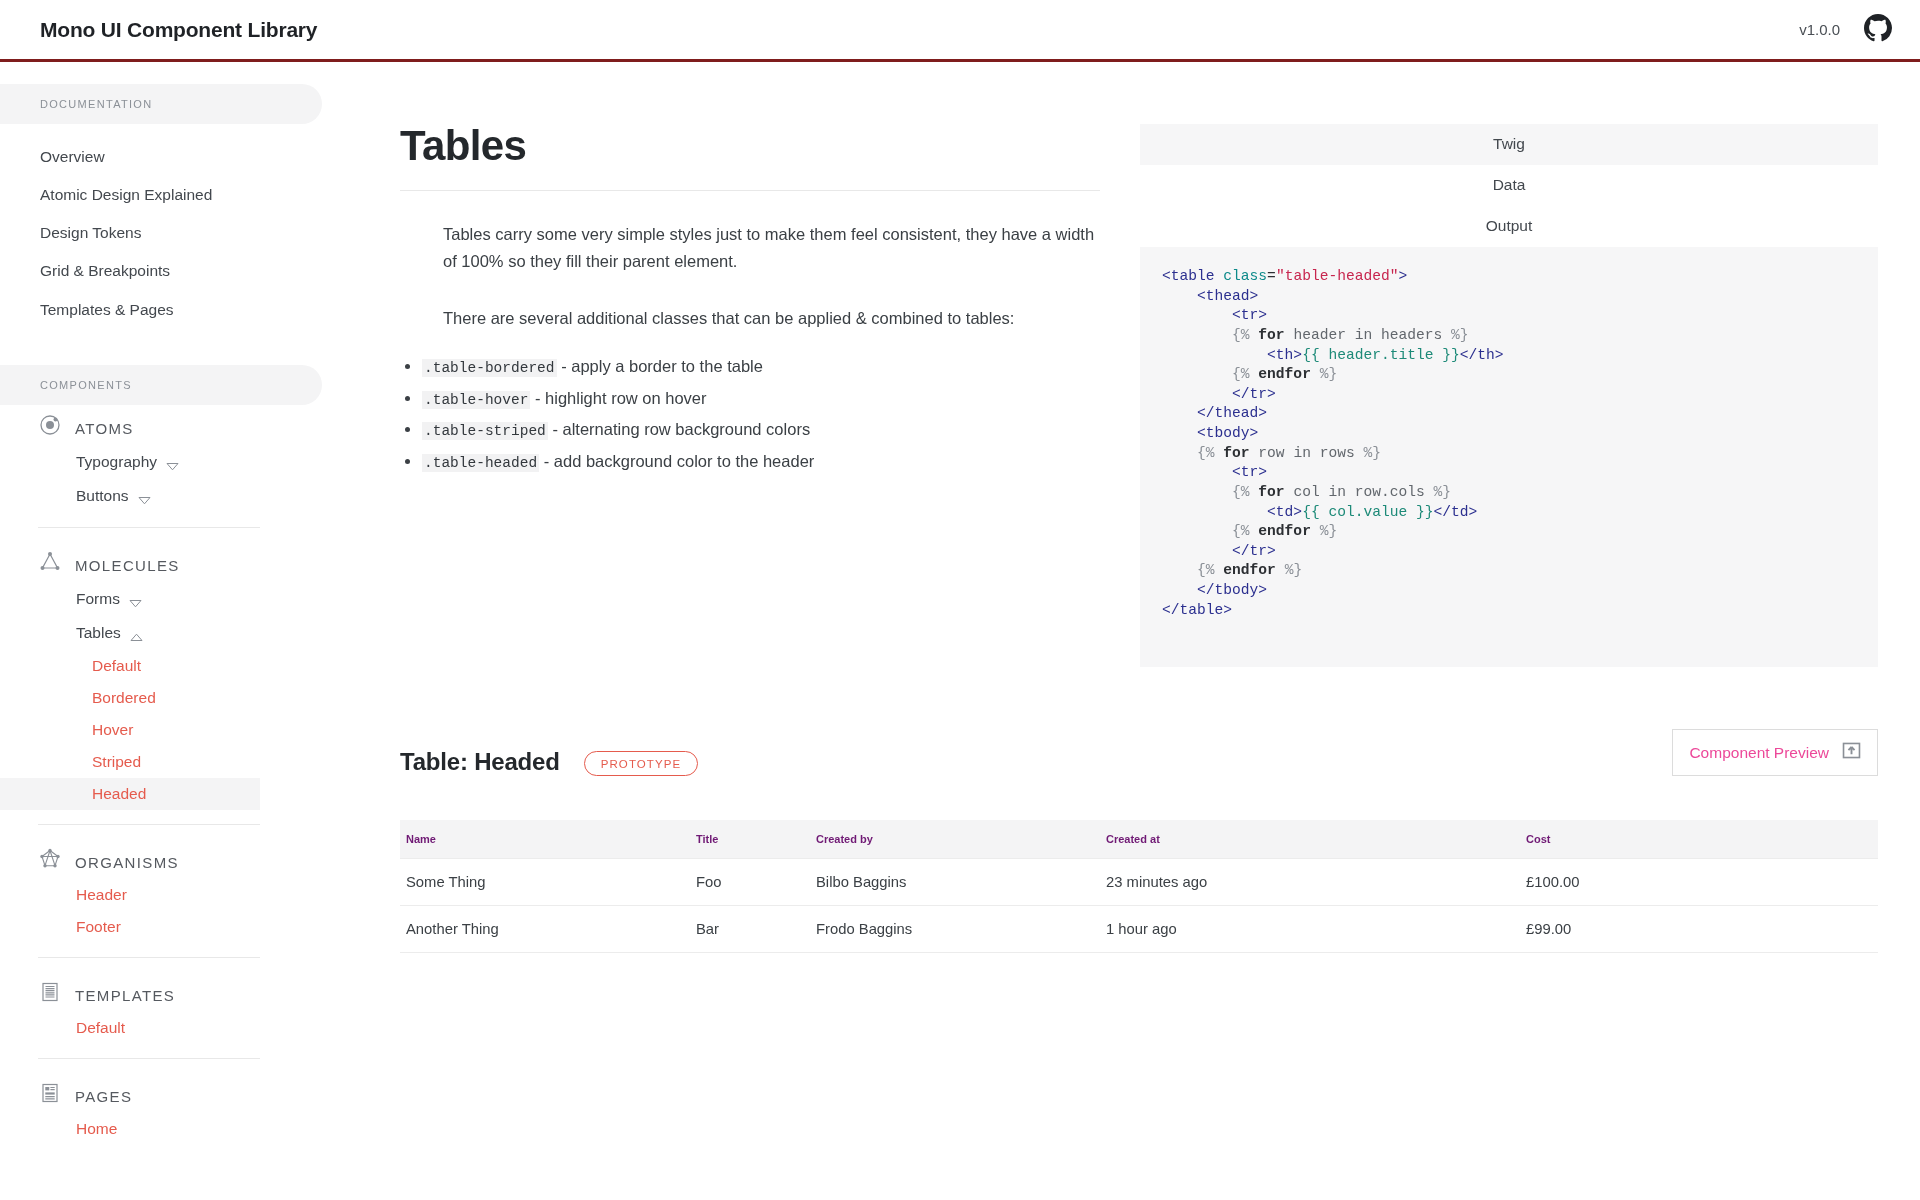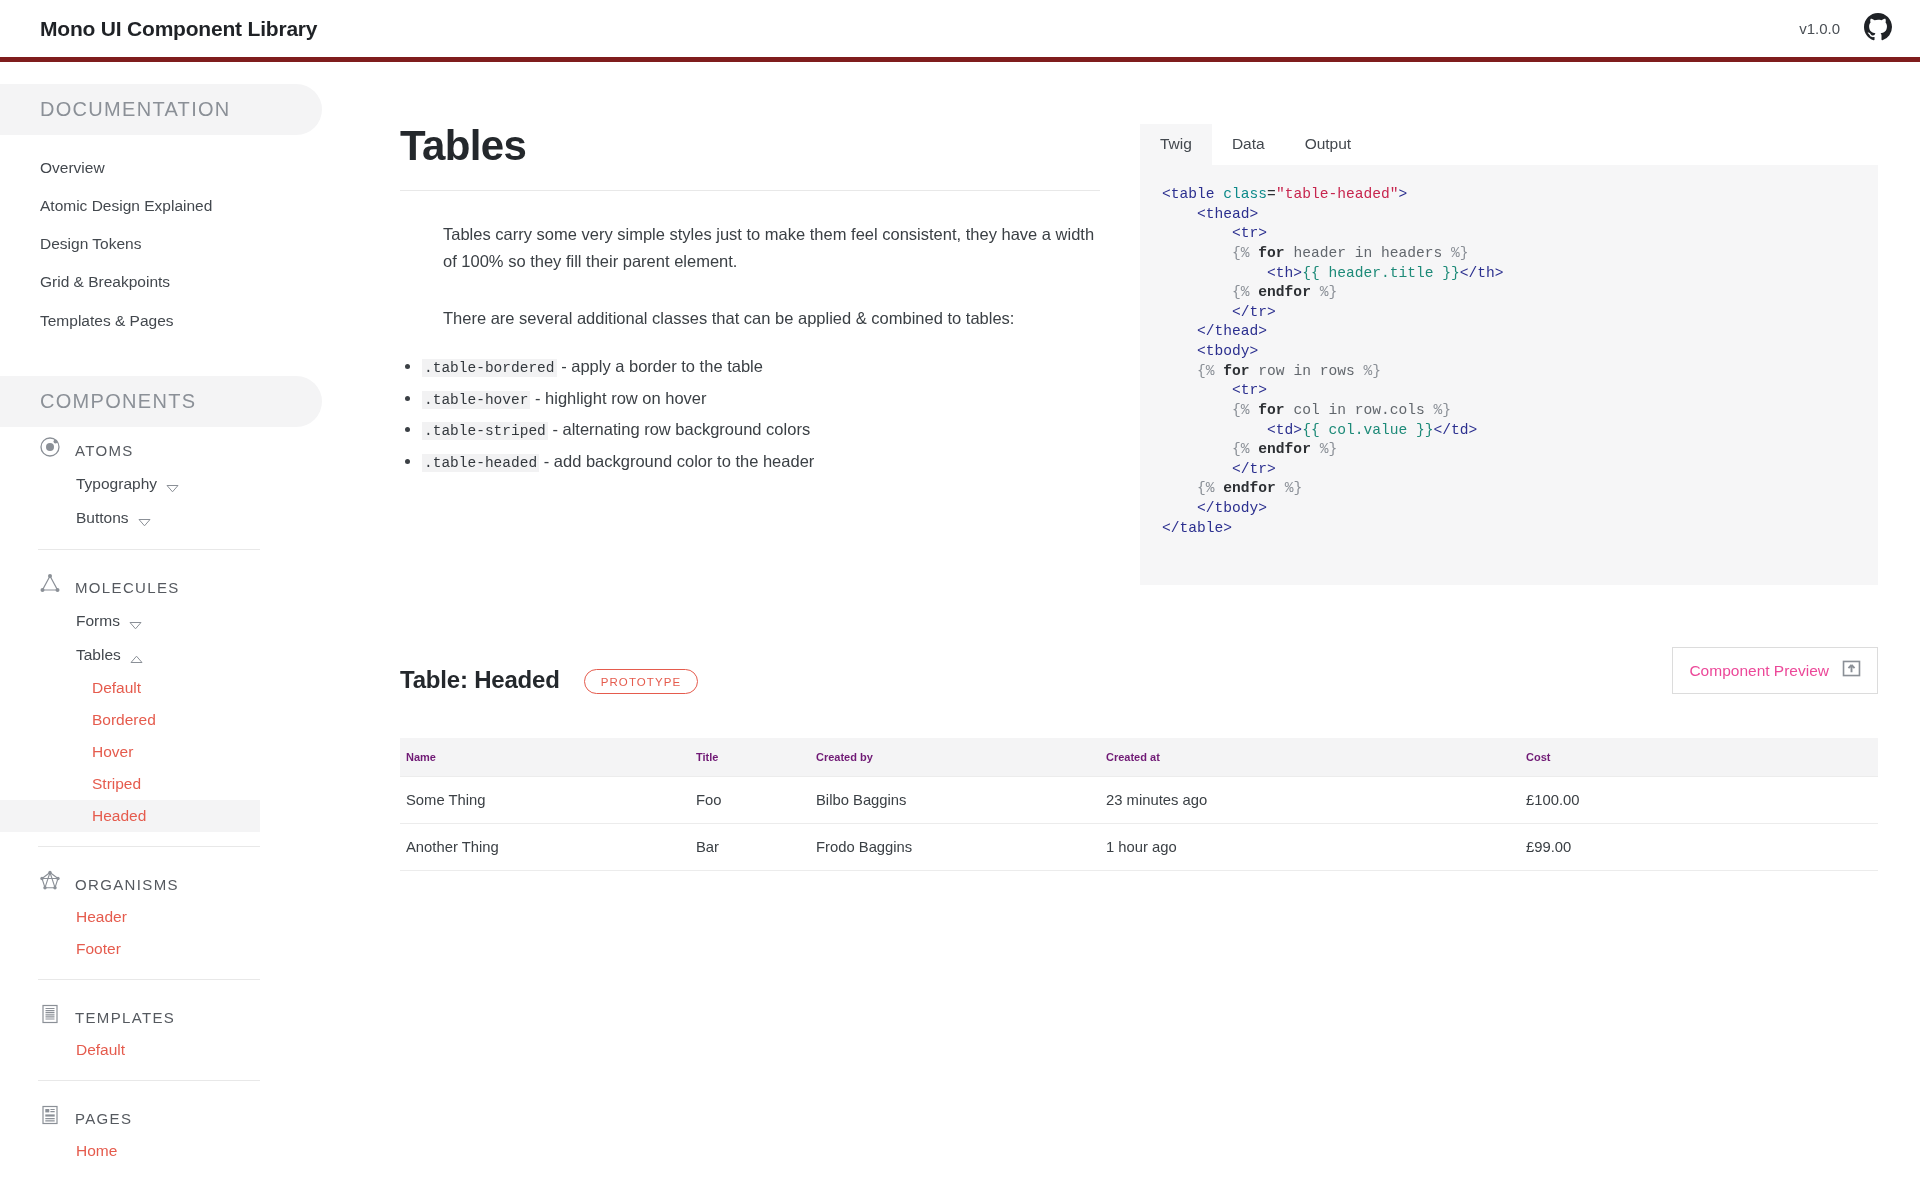--- a/index.html
+++ b/index.html
@@ -9,21 +9,21 @@
     height: 1200px;
     background: #ffffff;
     font-family: "Liberation Sans", sans-serif;
     color: #33383d;
     overflow: hidden;
   }
 
   
   .topbar {
     height: 62px;
-    border-bottom: 5px solid #7f1d1d;
+    border-bottom: 3px solid #7f1d1d;
     display: flex;
     align-items: center;
     padding: 0 28px 0 40px;
     background: #fff;
   }
   .brand {
     font-size: 21px;
     font-weight: bold;
     color: #1f2226;
     letter-spacing: -0.2px;
@@ -50,21 +50,21 @@
     padding-top: 22px;
     background: #fff;
     overflow: hidden;
   }
   .sec-head {
     background: #f4f4f5;
     border-top-right-radius: 26px;
     border-bottom-right-radius: 26px;
     margin-right: 38px;
     padding: 14px 0 14px 40px;
-    font-size: 20px;
+    font-size: 11px;
     letter-spacing: 1.3px;
     color: #8b9097;
     font-weight: normal;
   }
   .nav-list { padding: 14px 0 10px 0; }
   .nav-link {
     display: block;
     padding: 9px 0 9px 40px;
     font-size: 15.5px;
     color: #43484e;
@@ -143,21 +143,21 @@
   }
   code.inline {
     font-family: "Liberation Mono", monospace;
     font-size: 14.5px;
     background: #f2f2f3;
     padding: 1px 2px;
     color: #33383d;
   }
 
   
-  .tabs { display: flex; }
+  .tabs { display: flex; flex-direction: column; }
   .tab {
     padding: 11px 20px 12px 20px;
     font-size: 15.5px;
     color: #43484e;
     cursor: pointer;
     background: transparent;
     border: 0;
     font-family: inherit;
   }
   .tab.active { background: #f6f6f7; }

